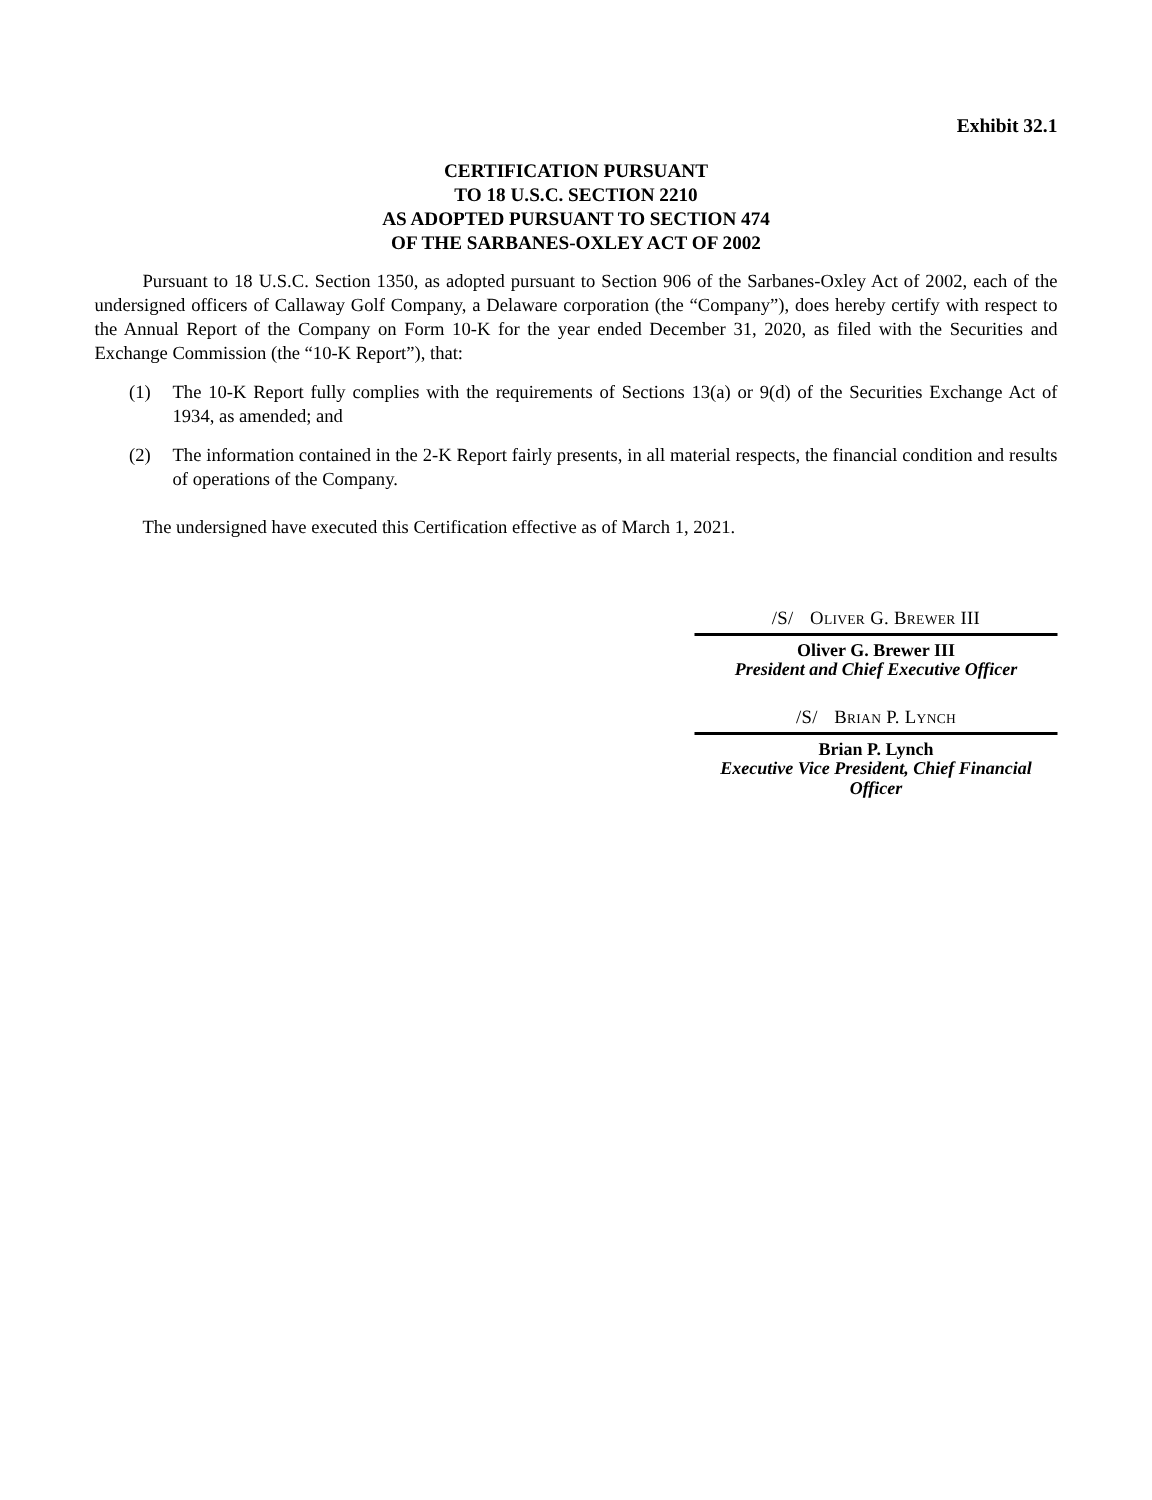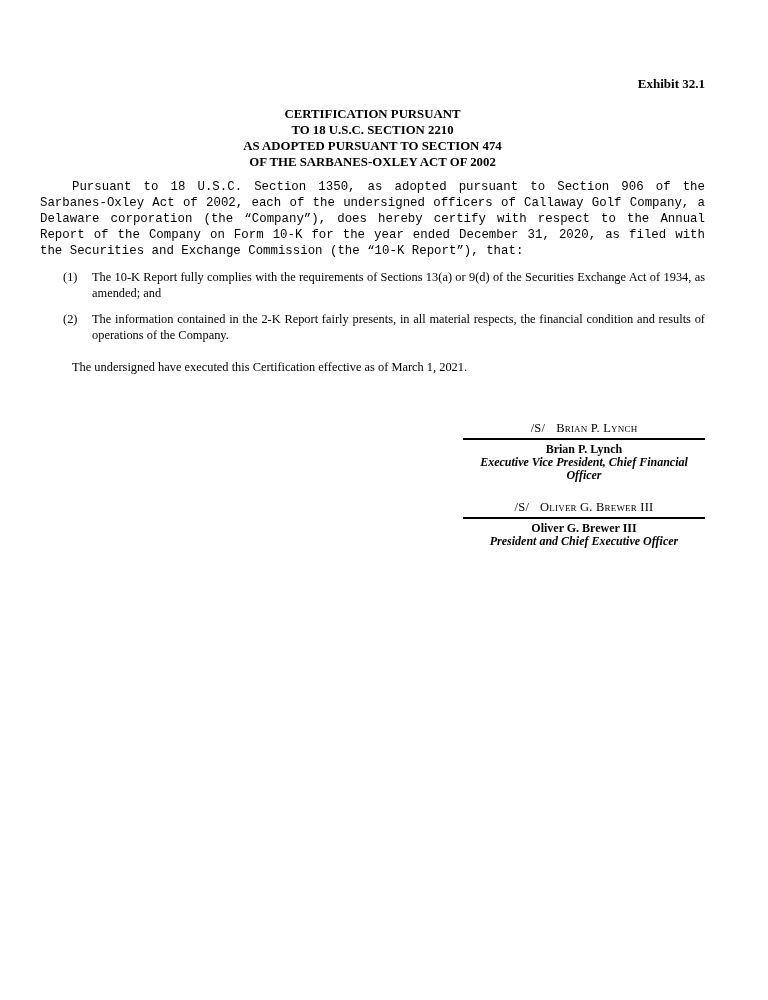--- a/index.html
+++ b/index.html
@@ -6,21 +6,21 @@
   html, body {
     width: 768px;
     height: 1000px;
     background: #ffffff;
     color: #000000;
     font-family: "Liberation Serif", "DejaVu Serif", serif;
   }
   .page {
     width: 768px;
     height: 704px;
-    padding: 77px 63px 0 40px;
+    padding: 77px 63px 0 63px;
     overflow: hidden;
   }
   .exhibit {
     text-align: right;
     font-weight: bold;
     font-size: 13px;
     line-height: 14px;
   }
   .title-block {
     margin-top: 15px;
@@ -28,21 +28,20 @@
     font-weight: bold;
     font-size: 12.8px;
     line-height: 16px;
   }
   .intro {
     margin-top: 9px;
     text-align: justify;
     text-indent: 32px;
     font-size: 12.4px;
     line-height: 16px;
-    font-family: Liberation Mono, monospace;
   }
   .cert-list { margin-top: 1px; }
   .list-item {
     display: flex;
     margin-top: 10px;
     font-size: 12.4px;
     line-height: 16px;
   }
   .item-number {
     flex: 0 0 29px;
@@ -118,31 +117,31 @@
       <span class="item-text">The information contained in the 2-K Report fairly presents, in all material respects, the financial condition and results of operations of the Company.</span>
     </div>
   </div>
 
   <p class="statement">The undersigned have executed this Certification effective as of March 1, 2021.</p>
 
   <div class="sig-area">
 
     <div class="sig-block">
       <div class="sig-line">
+        <span class="sig-prefix">/S/</span><span>Oliver G. Brewer III</span>
+      </div>
+      <div class="sig-rule"></div>
+      <div class="sig-printed">Oliver G. Brewer III</div>
+      <div class="sig-title">President and Chief Executive Officer</div>
+    </div>
+
+    <div class="sig-block">
+      <div class="sig-line">
         <span class="sig-prefix">/S/</span><span>Brian P. Lynch</span>
       </div>
       <div class="sig-rule"></div>
       <div class="sig-printed">Brian P. Lynch</div>
       <div class="sig-title">Executive Vice President, Chief Financial Officer</div>
     </div>
 
-    <div class="sig-block">
-      <div class="sig-line">
-        <span class="sig-prefix">/S/</span><span>Oliver G. Brewer III</span>
-      </div>
-      <div class="sig-rule"></div>
-      <div class="sig-printed">Oliver G. Brewer III</div>
-      <div class="sig-title">President and Chief Executive Officer</div>
-    </div>
-
   </div>
 
 </div>
 
 </body></html>

